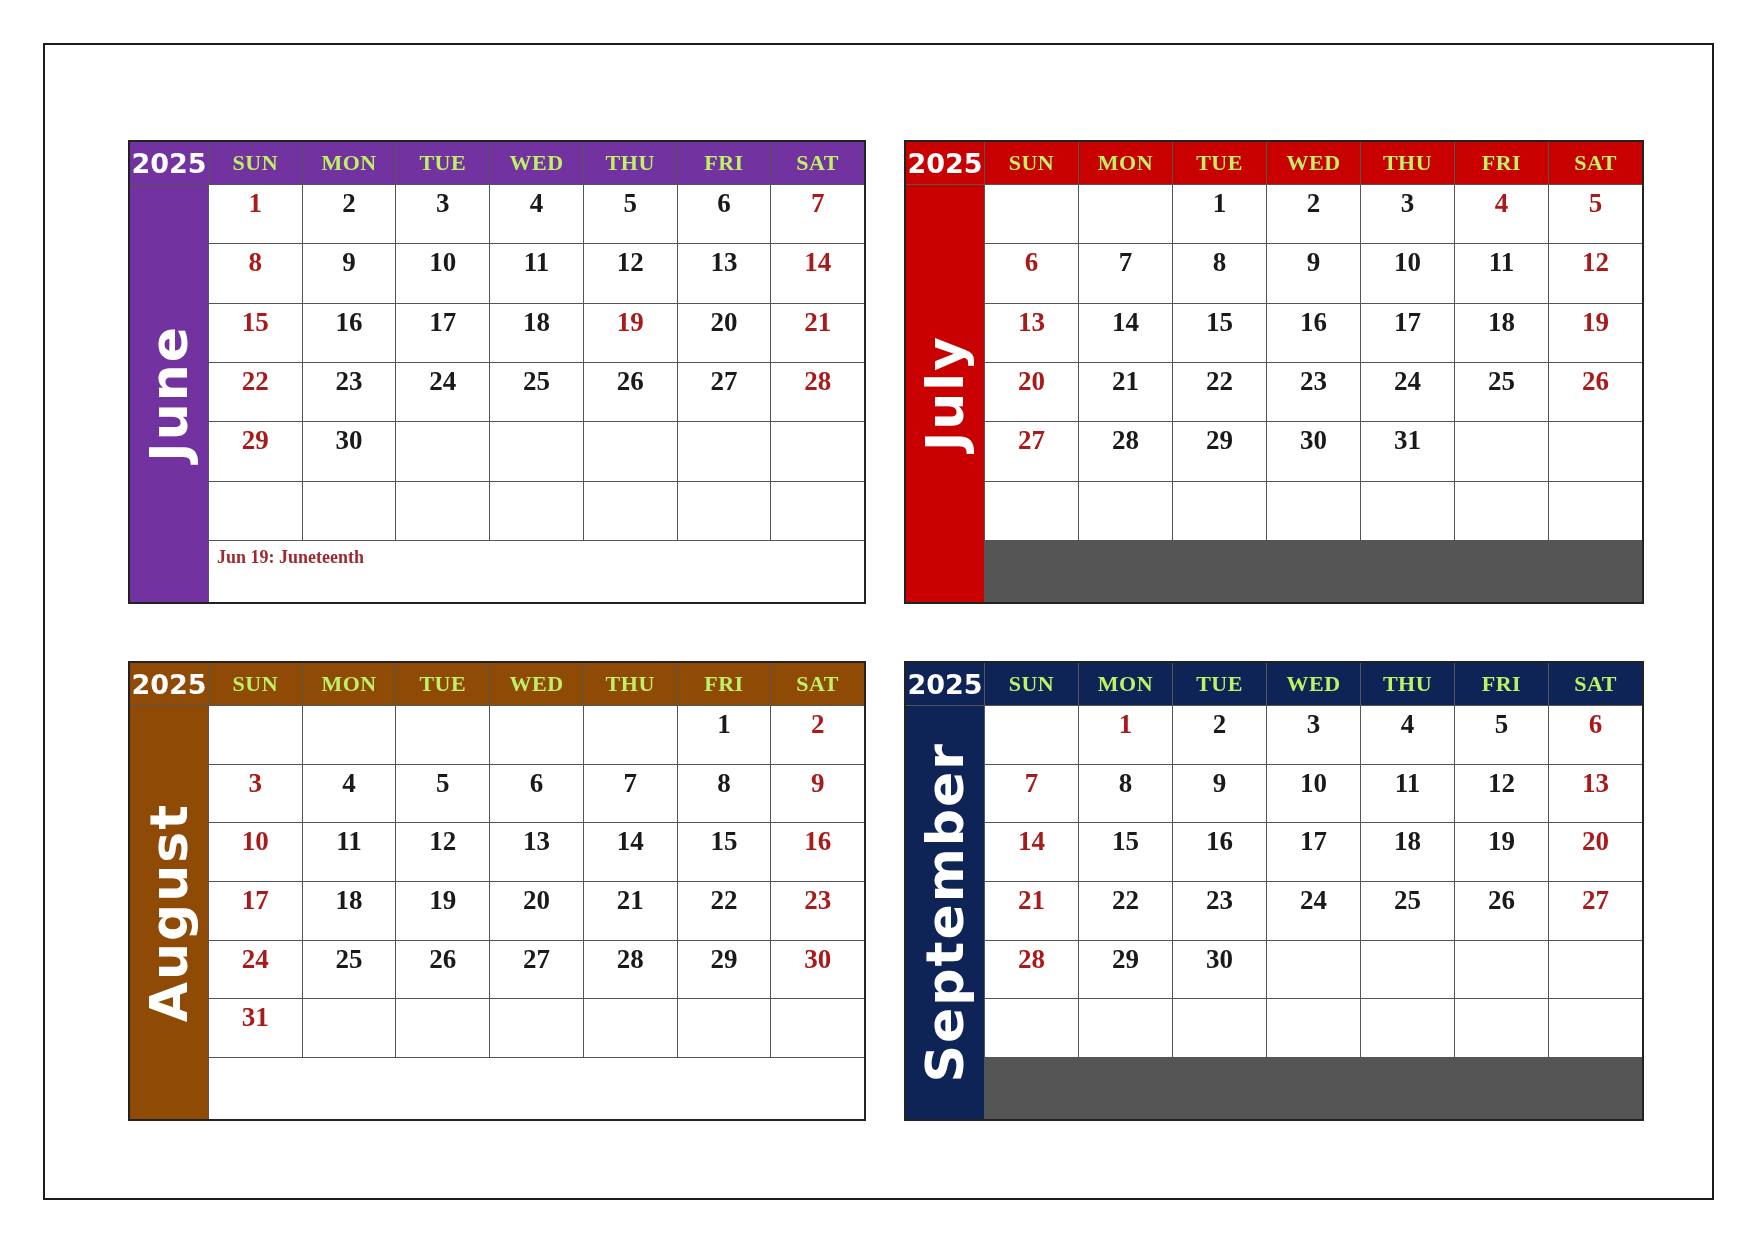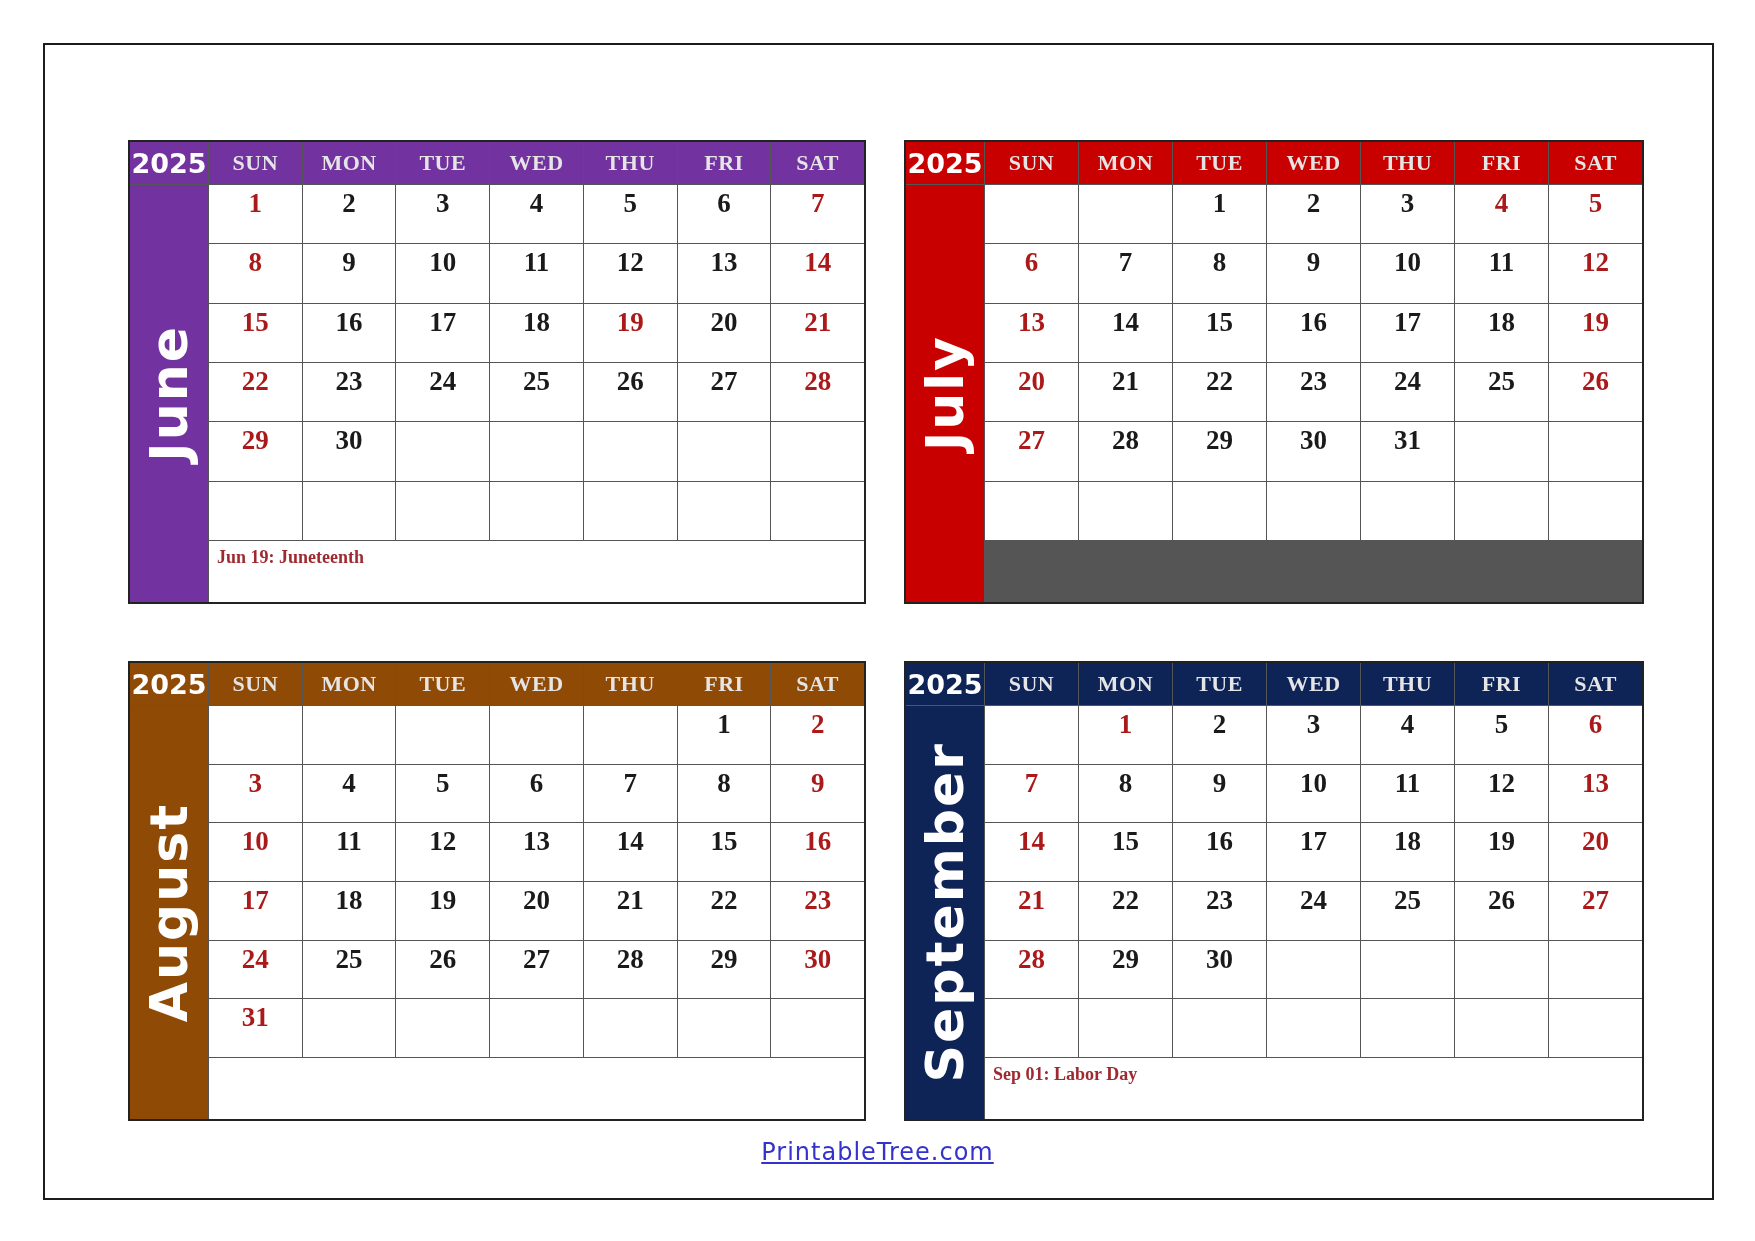--- a/index.html
+++ b/index.html
@@ -33,21 +33,21 @@
     font-weight:bold;font-size:27px;
     display:flex;align-items:center;justify-content:center;
   }
   .dow-row{
     grid-column:2/9;grid-row:1;
     display:grid;grid-template-columns:repeat(7,1fr);
     gap:1px;background:#555555;
   }
   .dow-cell{
     background:var(--month-color);
-    color:#e5e5e5;
+    color:#bef264;
     font-family:"Liberation Serif", serif;
     font-weight:bold;font-size:22px;
     display:flex;align-items:center;justify-content:center;
     letter-spacing:0.5px;
   }
   .sidebar{
     grid-column:1;grid-row:2/9;
     background:var(--month-color);
     display:flex;align-items:center;justify-content:center;
   }
@@ -341,19 +341,15 @@
         <div class="date-cell"></div>
         <div class="date-cell"></div>
         <div class="date-cell"></div>
         <div class="date-cell"></div>
         <div class="date-cell"></div>
         <div class="date-cell"></div>
         <div class="date-cell"></div>
         <div class="date-cell"></div>
         <div class="date-cell"></div>
       </div>
-    <div class="note-row">Sep 01: Labor Day</div>
   </div>
 
-  <div id="footer">
-    <a href="#">PrintableTree.com</a>
-  </div>
 </div>
 
 </body></html>

